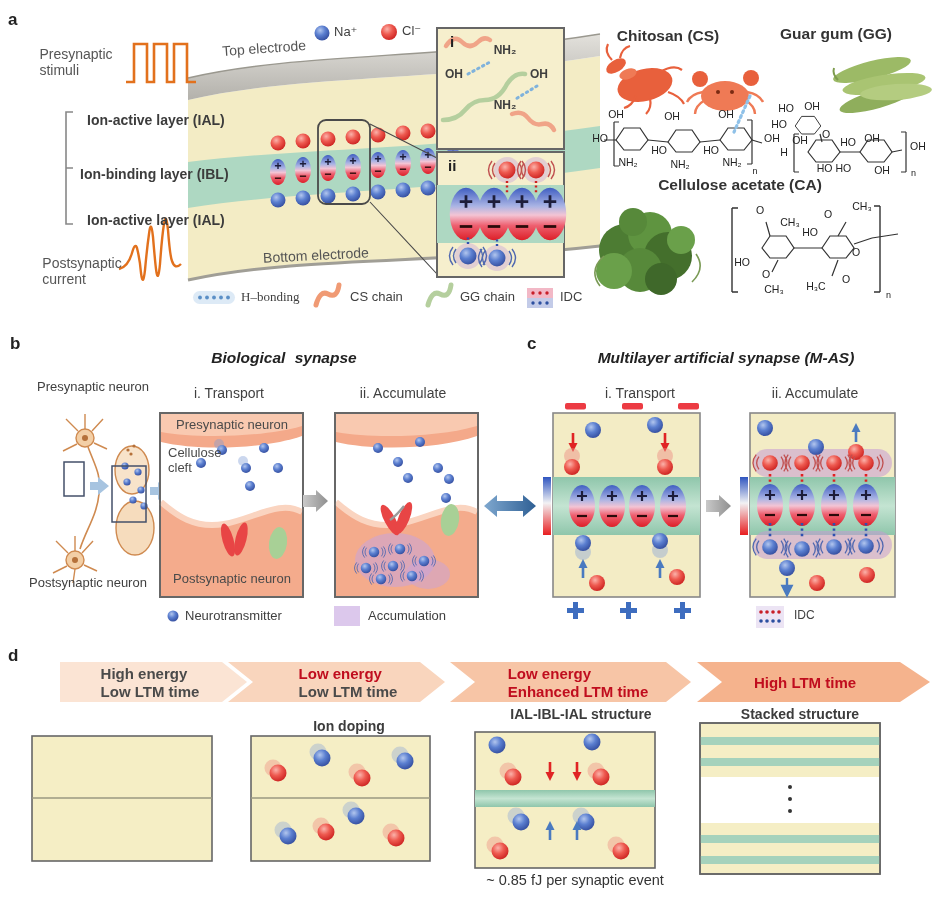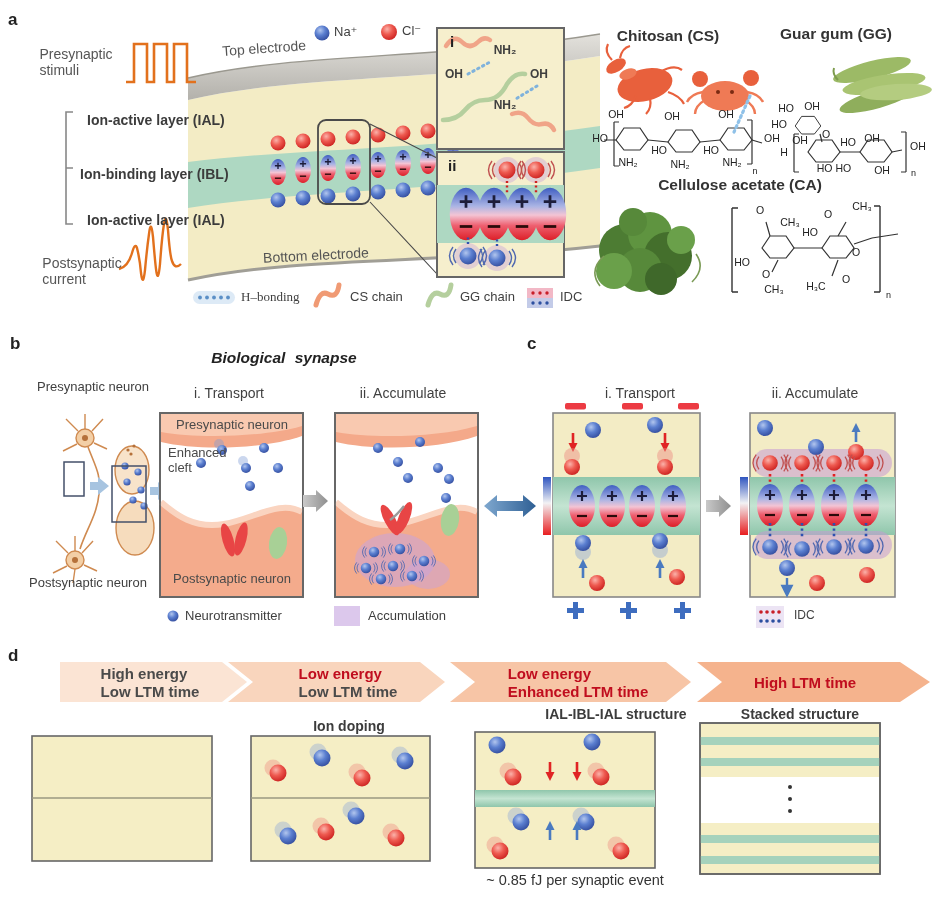--- a/index.html
+++ b/index.html
@@ -557,45 +557,46 @@
 <div class="txt t13 dark" style="left:560px;top:290px;">IDC</div>
 
 <div class="txt panel-label" style="left:10px;top:334px;">b</div>
 <div class="txt b i ctr" style="left:284px;top:349px;font-size:15.5px;color:#222;word-spacing:5px;">Biological synapse</div>
 <div class="txt t13 dark ctr" style="left:93px;top:380px;">Presynaptic neuron</div>
 <div class="txt t13 dark ctr" style="left:88px;top:576px;">Postsynaptic neuron</div>
 <div class="txt t14 dark ctr" style="left:229px;top:385px;">i. Transport</div>
 <div class="txt t14 dark ctr" style="left:403px;top:385px;">ii. Accumulate</div>
 <div class="txt t13 ctr" style="left:232px;top:418px;color:#4a4a4a;">Presynaptic neuron</div>
 <div class="txt t13" style="left:168px;top:446px;color:#4a4a4a;">
-  <span>Enhanced</span><br><span>cleft</span>
+  <span>Cellulose</span><br><span>cleft</span>
 </div>
 <div class="txt t13 ctr" style="left:232px;top:572px;color:#4a4a4a;">Postsynaptic neuron</div>
 <div class="txt t13 dark" style="left:185px;top:609px;">Neurotransmitter</div>
 <div class="txt t13 dark" style="left:368px;top:609px;">Accumulation</div>
 
 <div class="txt panel-label" style="left:527px;top:334px;">c</div>
+<div class="txt b i ctr" style="left:726px;top:349px;font-size:15.5px;color:#222;">Multilayer artificial synapse (M-AS)</div>
 <div class="txt t14 dark ctr" style="left:640px;top:385px;">i. Transport</div>
 <div class="txt t14 dark ctr" style="left:815px;top:385px;">ii. Accumulate</div>
 <div class="txt t12 dark" style="left:794px;top:609px;">IDC</div>
 
 <div class="txt panel-label" style="left:8px;top:646px;">d</div>
 <div class="txt banner-line ctr" style="left:150px;top:665px;color:#4a4a4a;">
   <span>High energy</span><br><span>Low LTM time</span>
 </div>
 <div class="txt banner-line ctr" style="left:348px;top:665px;">
   <span class="red">Low energy</span><br><span style="color:#4a4a4a;">Low LTM time</span>
 </div>
 <div class="txt banner-line ctr red" style="left:578px;top:665px;">
   <span>Low energy</span><br><span>Enhanced LTM time</span>
 </div>
 <div class="txt banner-line ctr red" style="left:805px;top:674px;">
   <span>High LTM time</span>
 </div>
 <div class="txt b t14 ctr" style="left:349px;top:706px;color:#3c3c3c;margin-top:12px;">Ion doping</div>
-<div class="txt b t14 ctr" style="left:581px;top:706px;color:#3c3c3c;margin-left:35px;">IAL-IBL-IAL structure</div>
+<div class="txt b t14 ctr" style="left:581px;top:706px;color:#3c3c3c;">IAL-IBL-IAL structure</div>
 <div class="txt b t14 ctr" style="left:800px;top:706px;color:#3c3c3c;">Stacked structure</div>
 <div class="txt cap ctr" style="left:575px;top:872px;">~ 0.85 fJ per synaptic event</div>
 <div class="txt cap ctr" style="left:810px;top:872px;margin-top:43px;">
   <span>Memory time of </span><span class="b">5944 s</span>
 </div>
 
 </div>
 
 </body></html>

